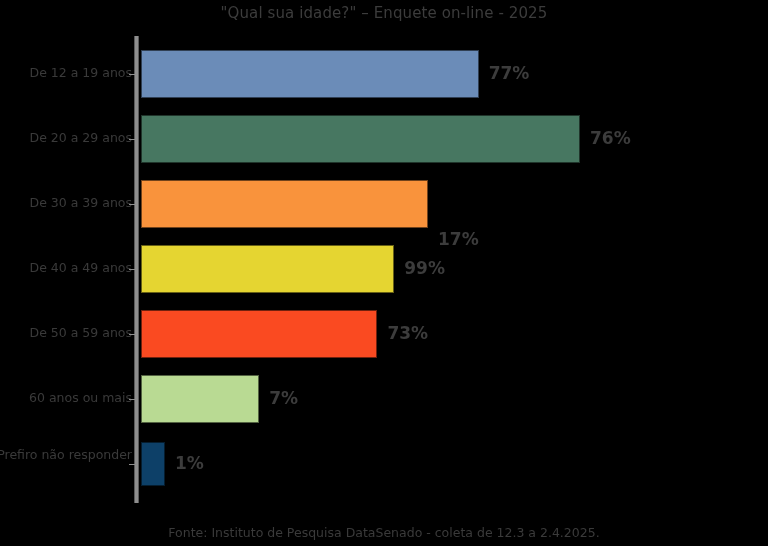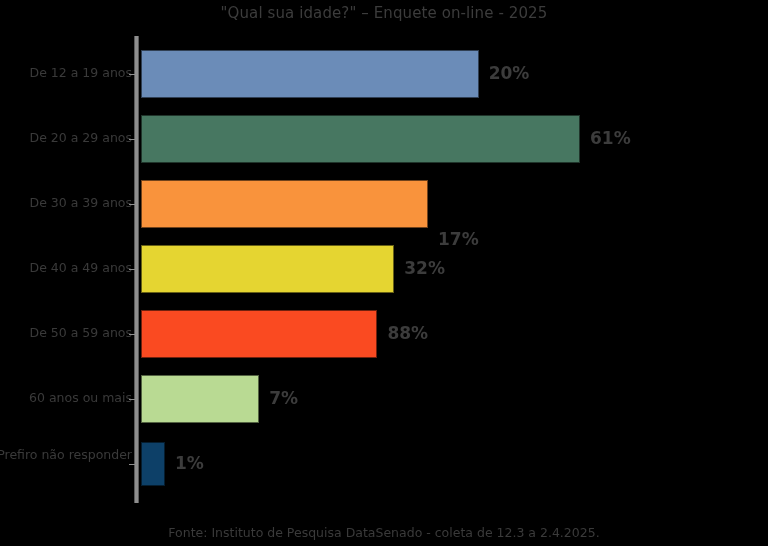--- a/index.html
+++ b/index.html
@@ -100,45 +100,45 @@
 
   <div id="chart-title">"Qual sua idade?" – Enquete on-line - 2025</div>
 
   <div id="plot-area">
     <div id="y-axis-line"></div>
     <div id="bars-layer">
         <div class="bar-row" style="top: 0px;">
           <div class="cat-label" style="top: 30px;">De 12 a 19 anos</div>
           <div class="tick-mark" style="top: 38px;"></div>
           <div class="bar" style="top: 14px; width: 337.692px; height: 48px; background: rgb(107, 140, 184);"></div>
-          <div class="bar-value" style="left: 488.692px; top: 27px;">20%</div>
+          <div class="bar-value" style="left: 488.692px; top: 27px;">77%</div>
         </div>
         <div class="bar-row" style="top: 0px;">
           <div class="cat-label" style="top: 95px;">De 20 a 29 anos</div>
           <div class="tick-mark" style="top: 103px;"></div>
           <div class="bar" style="top: 79px; width: 439px; height: 48px; background: rgb(71, 119, 97);"></div>
-          <div class="bar-value" style="left: 590px; top: 92px;">61%</div>
+          <div class="bar-value" style="left: 590px; top: 92px;">76%</div>
         </div>
         <div class="bar-row" style="top: 0px;">
           <div class="cat-label" style="top: 160px;">De 30 a 39 anos</div>
           <div class="tick-mark" style="top: 168px;"></div>
           <div class="bar" style="top: 144px; width: 287.038px; height: 48px; background: rgb(249, 147, 60);"></div>
           <div class="bar-value" style="left: 438.038px; top: 157px; margin-top: 36px;">17%</div>
         </div>
         <div class="bar-row" style="top: 0px;">
           <div class="cat-label" style="top: 225px;">De 40 a 49 anos</div>
           <div class="tick-mark" style="top: 233px;"></div>
           <div class="bar" style="top: 209px; width: 253.269px; height: 48px; background: rgb(229, 213, 49);"></div>
-          <div class="bar-value" style="left: 404.269px; top: 222px;">32%</div>
+          <div class="bar-value" style="left: 404.269px; top: 222px;">99%</div>
         </div>
         <div class="bar-row" style="top: 0px;">
           <div class="cat-label" style="top: 290px;">De 50 a 59 anos</div>
           <div class="tick-mark" style="top: 298px;"></div>
           <div class="bar" style="top: 274px; width: 236.385px; height: 48px; background: rgb(250, 74, 33);"></div>
-          <div class="bar-value" style="left: 387.385px; top: 287px;">88%</div>
+          <div class="bar-value" style="left: 387.385px; top: 287px;">73%</div>
         </div>
         <div class="bar-row" style="top: 0px;">
           <div class="cat-label" style="top: 355px;">60 anos ou mais</div>
           <div class="tick-mark" style="top: 363px;"></div>
           <div class="bar" style="top: 339px; width: 118.192px; height: 48px; background: rgb(185, 218, 147);"></div>
           <div class="bar-value" style="left: 269.192px; top: 352px;">7%</div>
         </div>
         <div class="bar-row" style="top: 0px;">
           <div class="cat-label" style="top: 412px;">Prefiro não responder</div>
           <div class="tick-mark" style="top: 428px;"></div>

